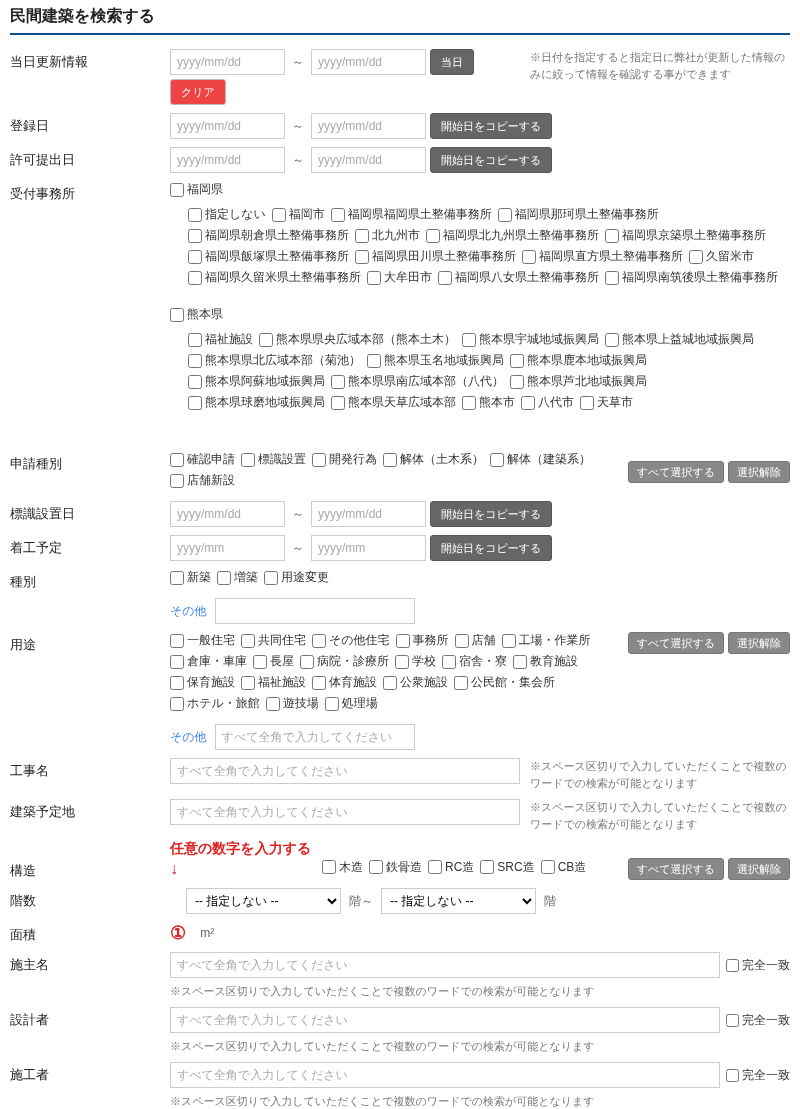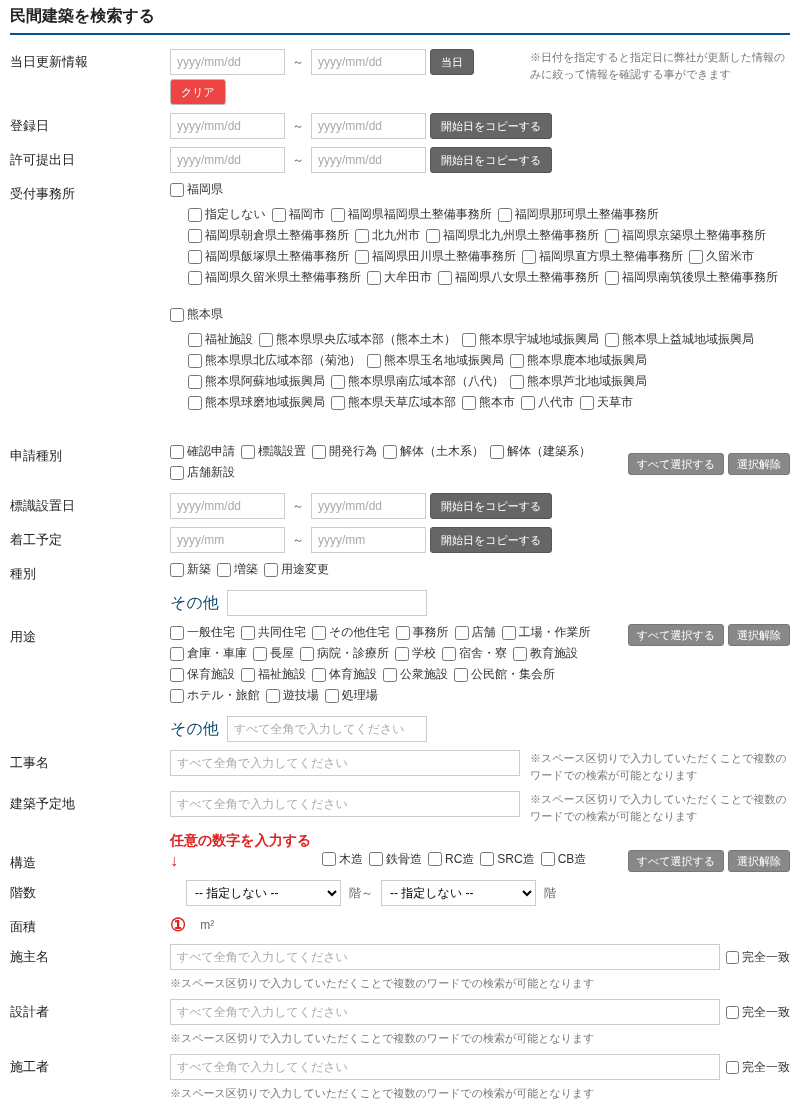--- a/index.html
+++ b/index.html
@@ -17,21 +17,21 @@
 .btn{display:inline-block;height:26px;line-height:24px;padding:0 10px;border:1px solid #888;border-radius:3px;background:#888;color:#fff;font-size:11px;cursor:pointer;text-align:center}
 .btn-dark{background:#666;border-color:#555}
 .btn-light{background:#ef4444;border-color:#bbb;color:#fff}
 .cb{display:inline-flex;align-items:center;margin-right:6px;margin-bottom:4px;white-space:nowrap}
 .cb input{margin-right:3px;width:14px;height:14px}
 .cb-group{display:flex;flex-wrap:wrap;align-items:center;width:100%}
 .indent{margin-left:18px;width:calc(100% - 18px)}
 .right-btns{margin-left:auto;display:flex;gap:4px;flex-shrink:0}
 .btn-sel{background:#888;color:#fff;border:1px solid #777;border-radius:3px;font-size:11px;padding:3px 8px;cursor:pointer;height:22px;line-height:14px}
 .other-row{display:flex;align-items:center;gap:8px;margin-top:4px;width:100%}
-.other-lbl{font-size:16px;color:#0c4a6e}
+.other-lbl{font-size:12px;color:#3b82f6}
 .other-inp{width:200px}
 .full-inp{flex:1}
 select{height:26px;border:1px solid #ccc;padding:2px 4px;font-size:12px;background:#fff}
 .floor-sel{width:155px}
 .unit{margin:0 4px;color:#666}
 .area-inp{width:180px}
 .area-wrap{border:2px solid #d22;padding:2px;display:inline-flex;align-items:center}
 .area-wrap .area-inp{border:none}
 .ann{color:#d22;font-weight:bold}
 .ann-txt{font-size:14px}
@@ -216,21 +216,21 @@
           <span>八代市</span>
         </label>
         <label class="cb">
           <input type="checkbox" style="">
           <span>天草市</span>
         </label>
       </div>
   </div>
 </div>
 
-<div class="row" style="margin-top:20px">
+<div class="row" style="margin-top:28px">
   <div class="lbl">申請種別</div>
   <div class="fld">
     <div class="cb-group" id="apptype-list" style="flex:1">
         <label class="cb">
           <input type="checkbox" style="">
           <span>確認申請</span>
         </label>
         <label class="cb">
           <input type="checkbox" style="">
           <span>標識設置</span>

